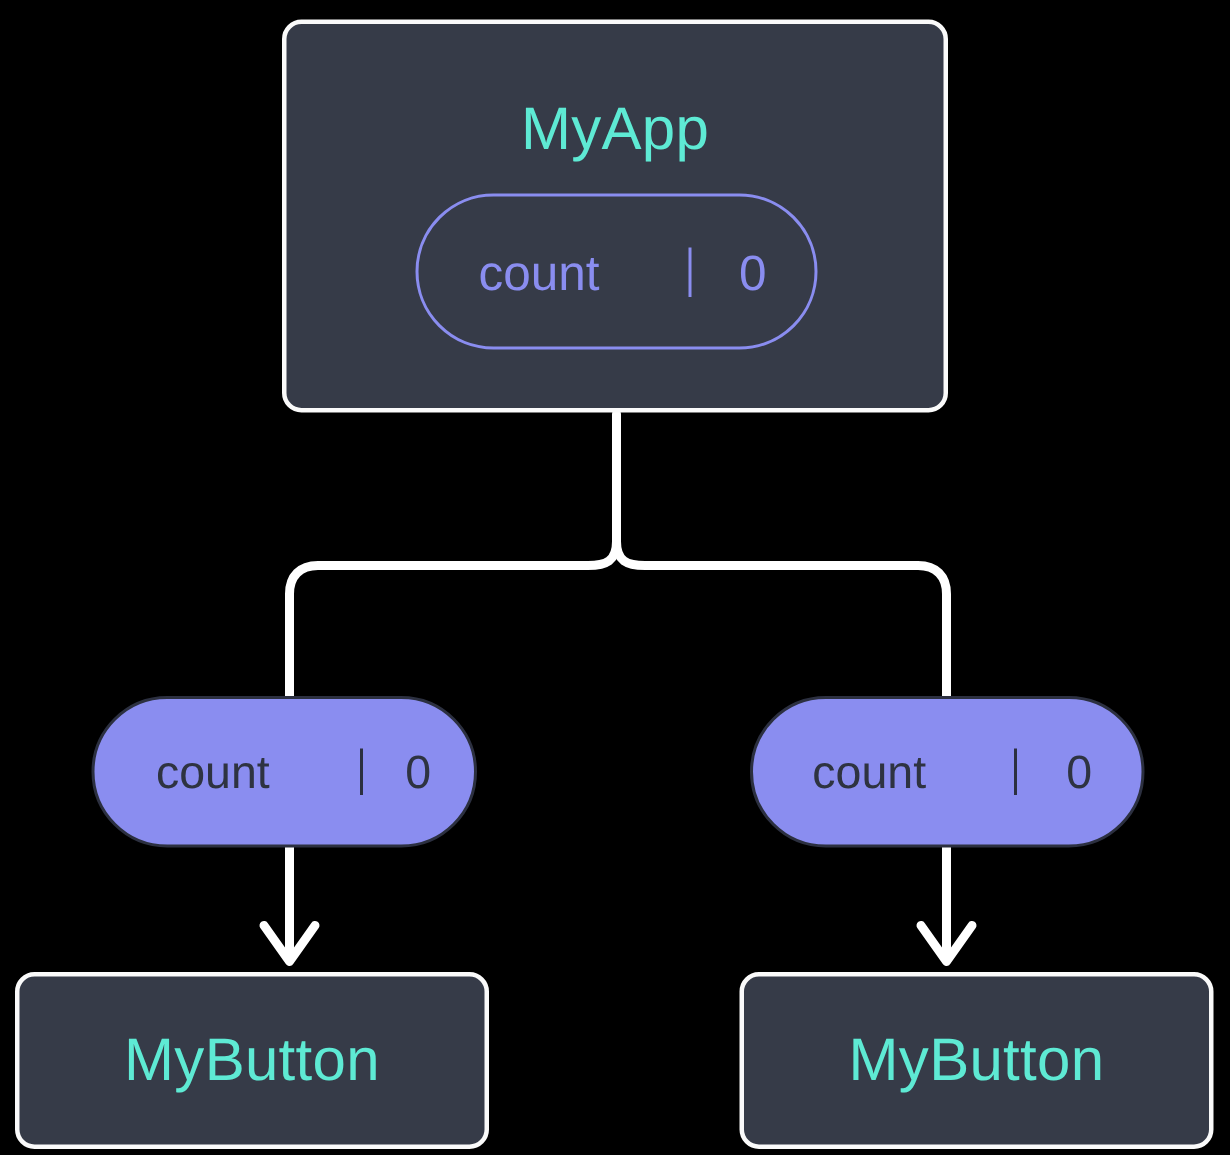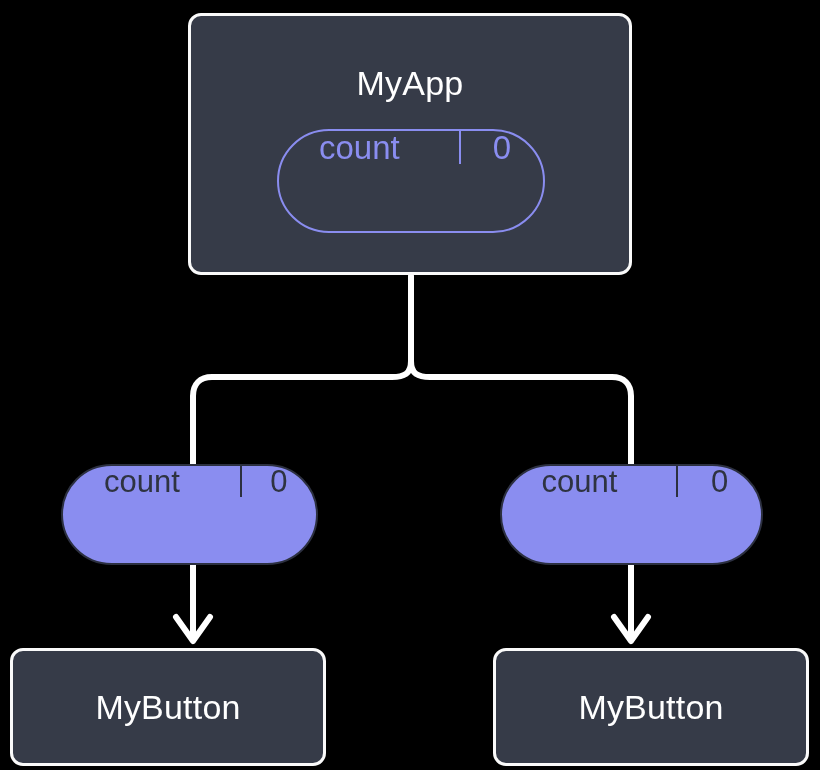--- a/index.html
+++ b/index.html
@@ -33,22 +33,22 @@
     position: absolute;
     box-sizing: border-box;
     background: #363B48;
     border: 3px solid #FAFAFA;
     border-radius: 13px;
     display: flex;
     flex-direction: column;
     align-items: center;
   }
   .node-title {
-    color: #ffffff;
-    font-size: 34px;
+    color: #5eead4;
+    font-size: 40px;
     font-weight: 400;
     letter-spacing: 0.2px;
     line-height: 1;
     white-space: nowrap;
   }
 
   #node-myapp {
     left: 188px;
     top: 13px;
     width: 444px;
@@ -68,21 +68,21 @@
     width: 316px;
     height: 118px;
     justify-content: center;
   }
 
   
   .pill {
     position: absolute;
     box-sizing: border-box;
     display: flex;
-    align-items: flex-start;
+    align-items: center;
     border-radius: 999px;
     overflow: hidden;
     gap: 19px;
   }
   .pill .pill-key,
   .pill .pill-val {
     display: flex;
     align-items: center;
     justify-content: center;
     line-height: 1;

